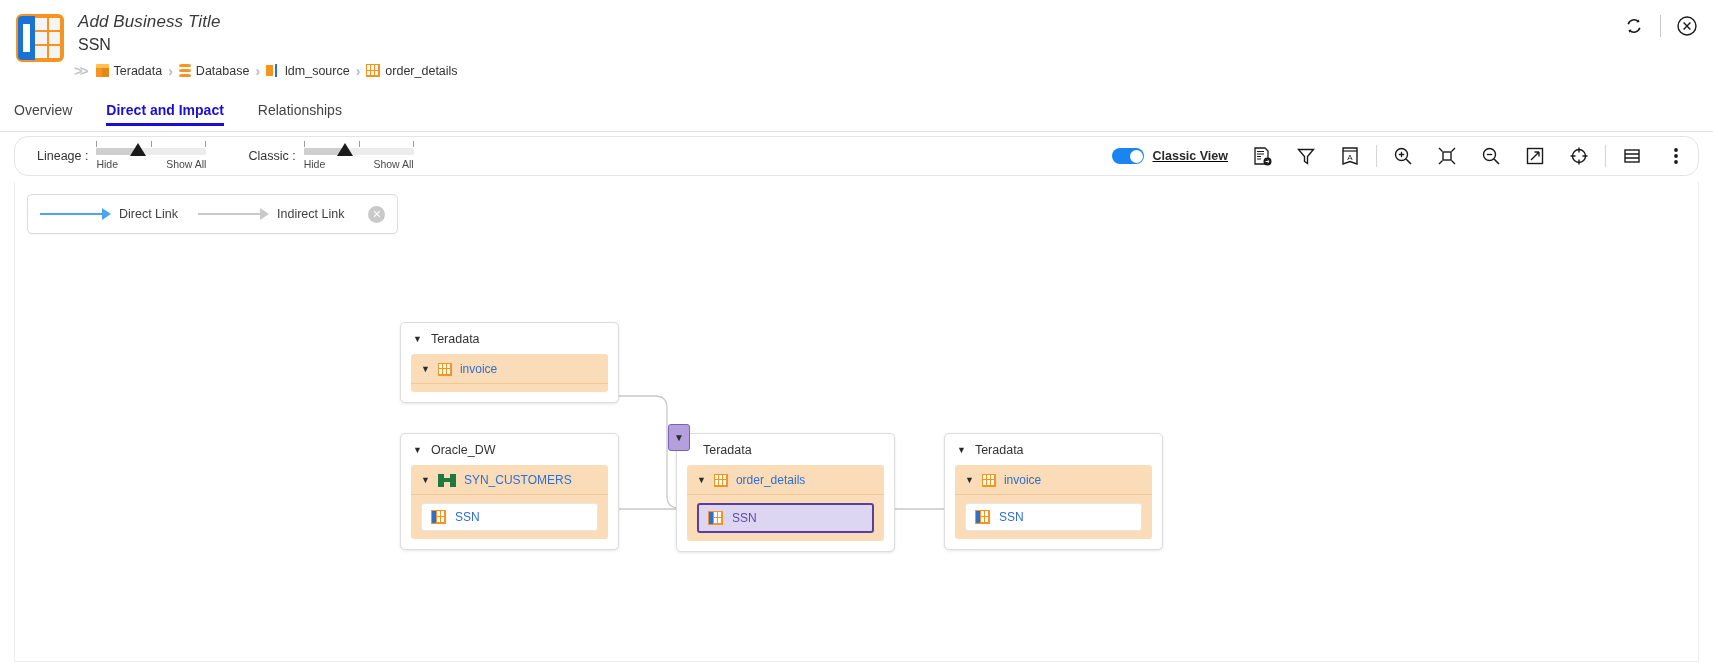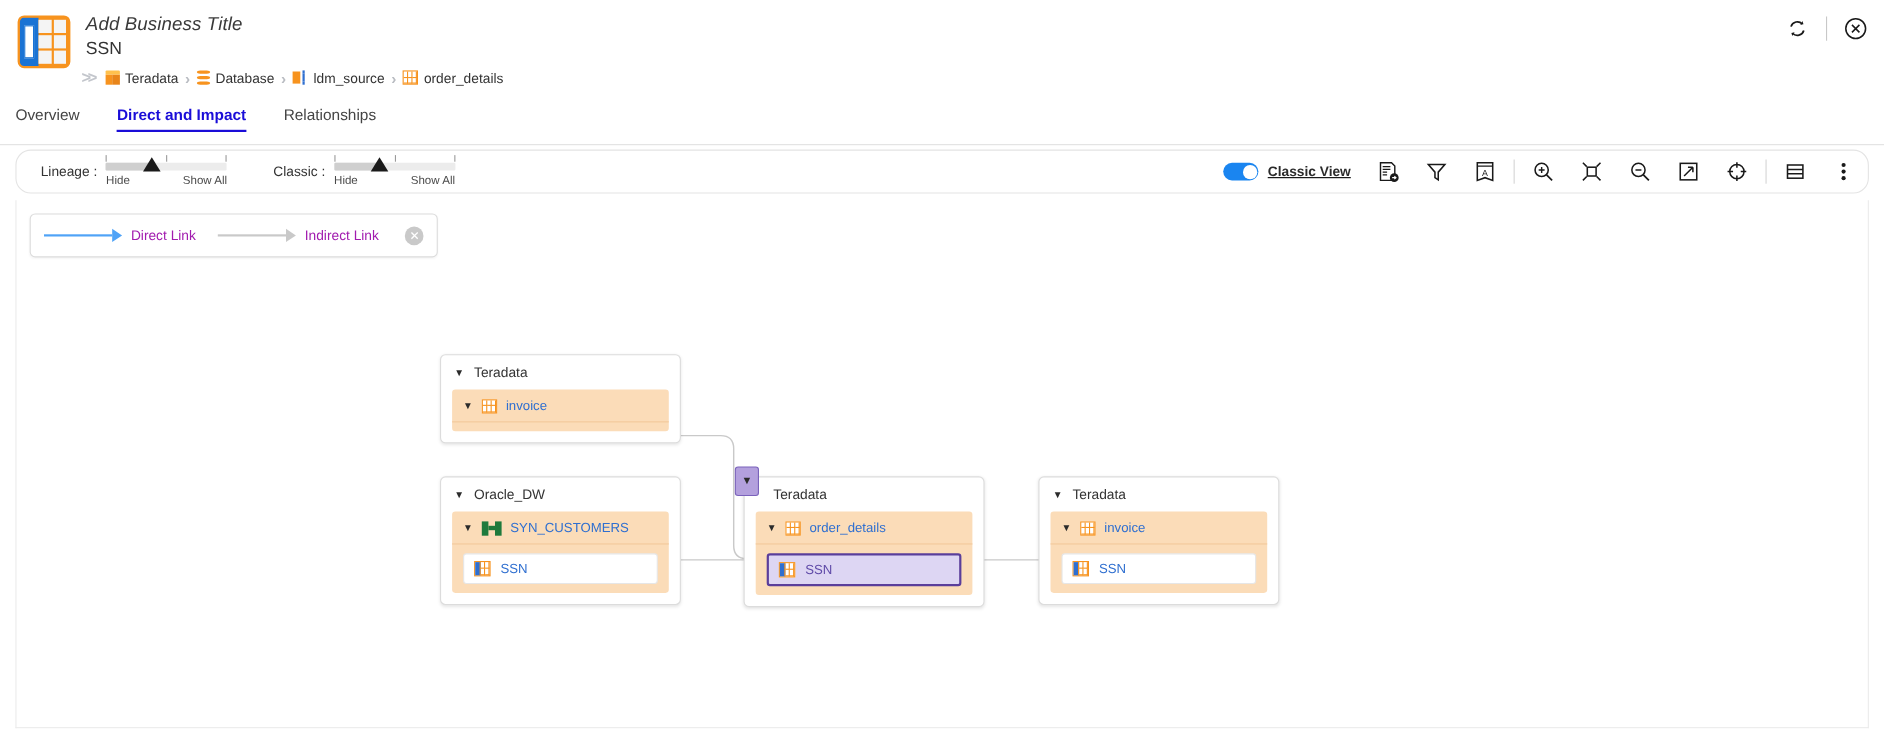--- a/index.html
+++ b/index.html
@@ -67,21 +67,21 @@
               display:grid; grid-template-columns:1fr 1fr 1fr; grid-template-rows:1fr 1fr;}
   .ic-table span { border-right:1px solid #f7931e; border-bottom:1px solid #f7931e; }
 
   .hdr-actions { position:absolute; right:14px; top:14px; display:flex; align-items:center; gap:14px; }
   .hdr-actions .divider { width:1px; height:22px; background:#c8c8c8; }
   .icon-btn { width:24px; height:24px; display:flex; align-items:center; justify-content:center; cursor:pointer; }
 
   
   .tabs {
     position:absolute; top:96px; left:0; width:100%; height:36px;
-    display:flex; align-items:flex-start; gap:34px; padding-left:14px;
+    display:flex; align-items:center; gap:34px; padding-left:14px;
     border-bottom:1px solid #e2e2e2; background:#fff;
   }
   .tab { font-size:14px; color:#444; padding-bottom:8px; cursor:pointer; position:relative; }
   .tab.active { color:#1a0dd8; font-weight:bold; }
   .tab.active::after {
     content:""; position:absolute; left:0; right:0; bottom:0; height:2.5px; background:#1a0dd8;
   }
 
   
   .toolbar {
@@ -125,21 +125,21 @@
   .legend {
     position:absolute; left:12px; top:12px;
     height:40px; border:1px solid #dcdcdc; border-radius:5px; background:#fff;
     display:flex; align-items:center; gap:0; padding:0 12px;
     box-shadow:0 1px 2px rgba(0,0,0,.04);
   }
   .legend-item { display:flex; align-items:center; gap:8px; margin-right:20px; }
   .legend-line { display:flex; align-items:center; }
   .legend-line .ln { width:62px; height:2px; }
   .legend-line .ar { width:0; height:0; border-top:6px solid transparent; border-bottom:6px solid transparent; }
-  .legend-text { font-size:12.5px; color:#a21caf; }
+  .legend-text { font-size:12.5px; color:#404040; }
   .legend-close {
     width:17px; height:17px; border-radius:50%; background:#c9c9c9;
     display:flex; align-items:center; justify-content:center; color:#fff; font-size:11px; cursor:pointer;
     margin-left:4px;
   }
 
   
   .node {
     position:absolute; background:#fff; border:1px solid #dcdcdc; border-radius:5px;
     box-shadow:0 1px 3px rgba(0,0,0,.10);

